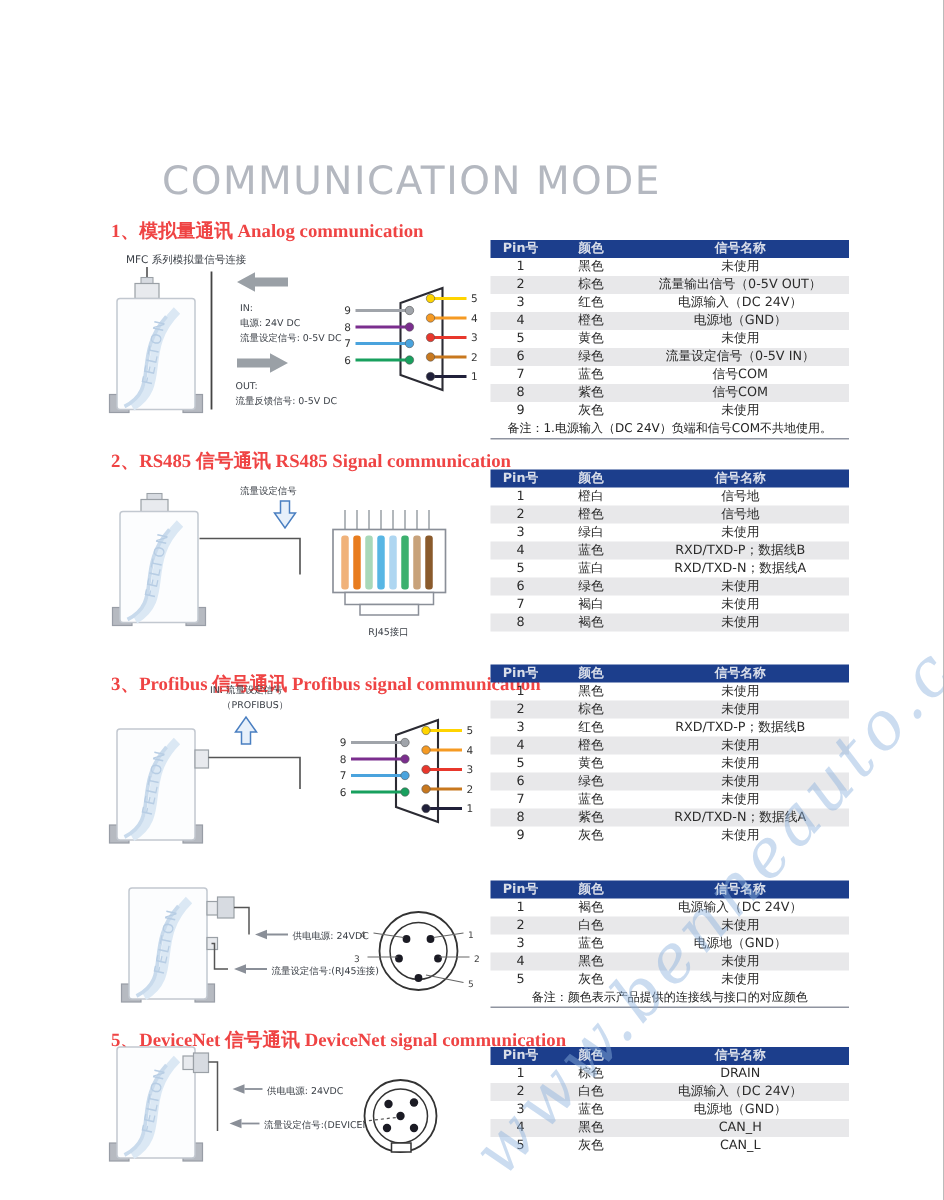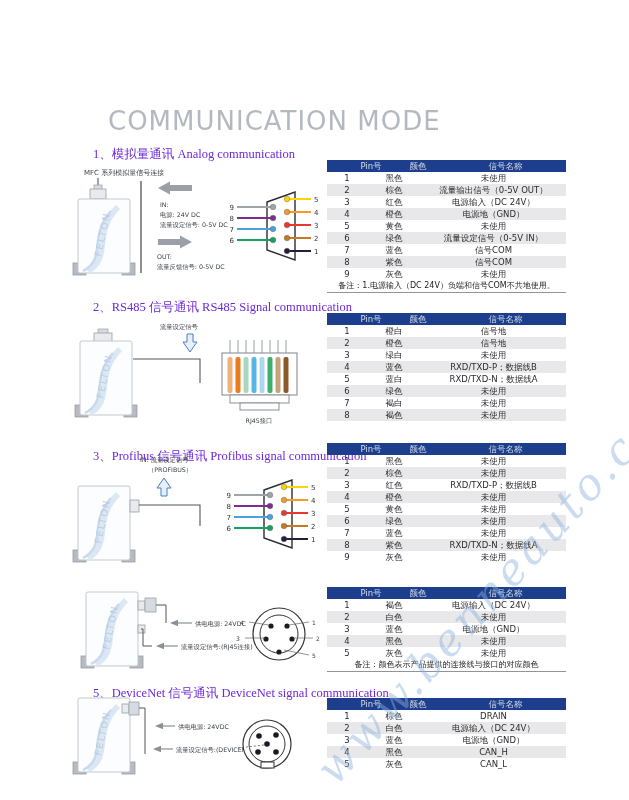--- a/index.html
+++ b/index.html
@@ -1,24 +1,24 @@
 <!DOCTYPE html>
 <html><head>
 <meta charset="utf-8">
 <style>
   html,body{margin:0;padding:0;background:#888;}
   .page{position:relative;width:629px;height:800px;background:#ffffff;overflow:hidden;
         font-family:"DejaVu Sans","Liberation Sans",sans-serif;}
   .title-cn{position:absolute;left:74px;top:70px;font-size:24px;font-weight:bold;color:#2e55a5;letter-spacing:2px;}
   .title-en{position:absolute;left:72px;top:106px;font-size:26px;color:#b4b8c0;letter-spacing:1px;margin-left:36px;}
   .sec-heading{position:absolute;left:74px;font-family:"Liberation Serif","DejaVu Serif",serif;
-               font-weight:normal;font-size:12.5px;color:#6d28d9;white-space:nowrap;margin-left:19px;}
+               font-weight:bold;font-size:12.5px;color:#ef4444;white-space:nowrap;}
   .ptable{position:absolute;left:327px;width:239px;}
   .trow{display:flex;height:12px;line-height:12px;font-size:8.5px;color:#2b2b2b;}
-  .thead{background:#1c3e8c;color:#d9dee9;font-weight:normal;padding-left:24px;}
+  .thead{background:#1c3e8c;color:#d9dee9;font-weight:bold;}
   .alt{background:#e8e8ea;}
   .tc{display:block;text-align:center;overflow:hidden;white-space:nowrap;}
   .c0{width:40px;} .c1{width:54px;} .c2{flex:1;}
   .tnote{font-size:8px;line-height:12px;height:12px;color:#222;border-bottom:1px solid #8f94a0;white-space:nowrap;overflow:hidden;text-align:center;}
   .diag{position:absolute;pointer-events:none;}
   .dlabel{font-size:7px;fill:#3a3f46;}
   .dsmall{font-size:6.3px;fill:#3a3f46;}
   .pinnum{font-size:7px;fill:#333;}
   .watermark{position:absolute;left:255px;top:595px;width:420px;text-align:center;
              transform:rotate(-48deg);transform-origin:center;

